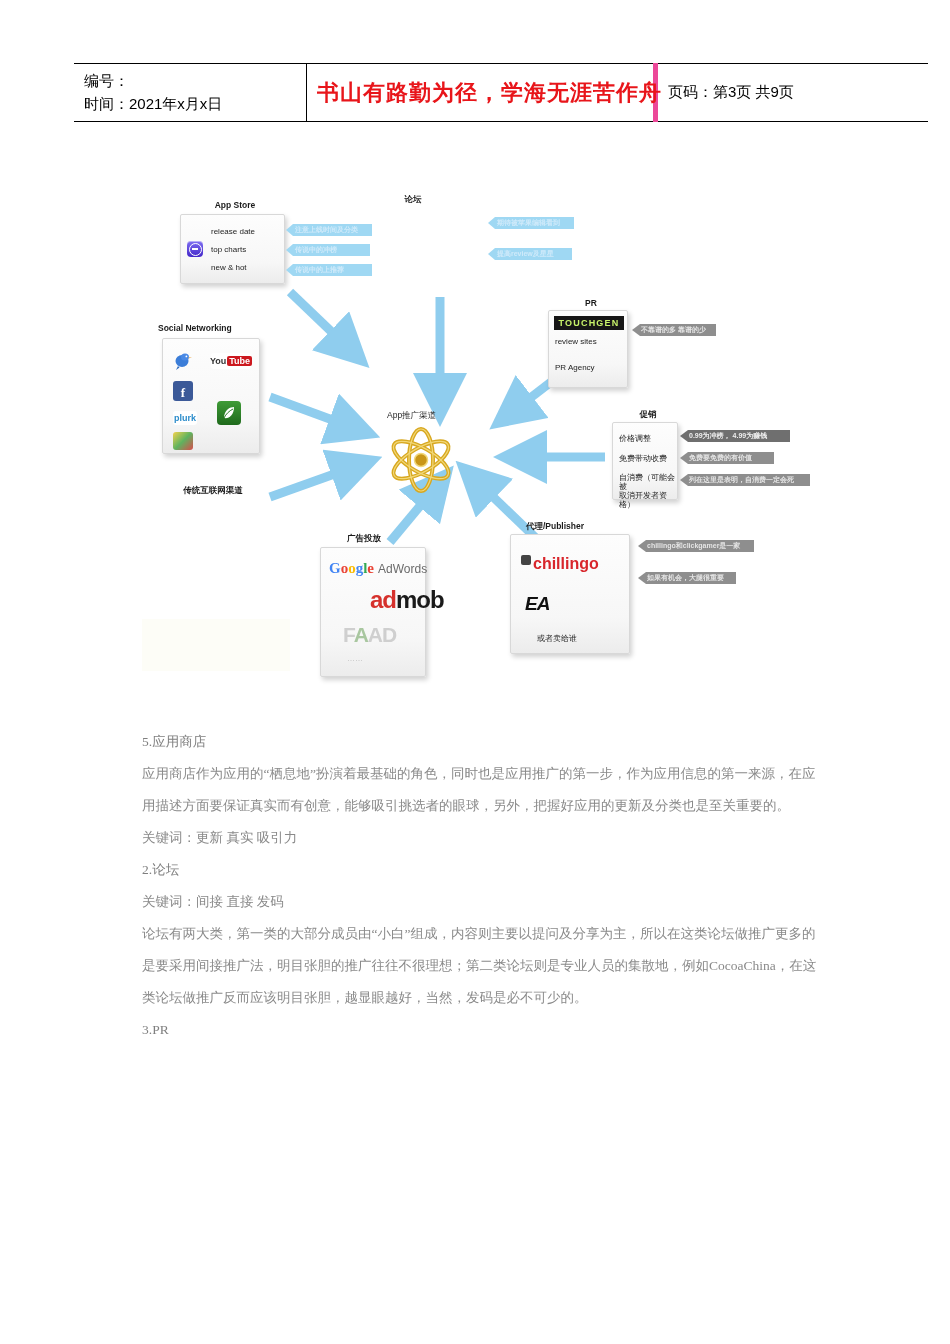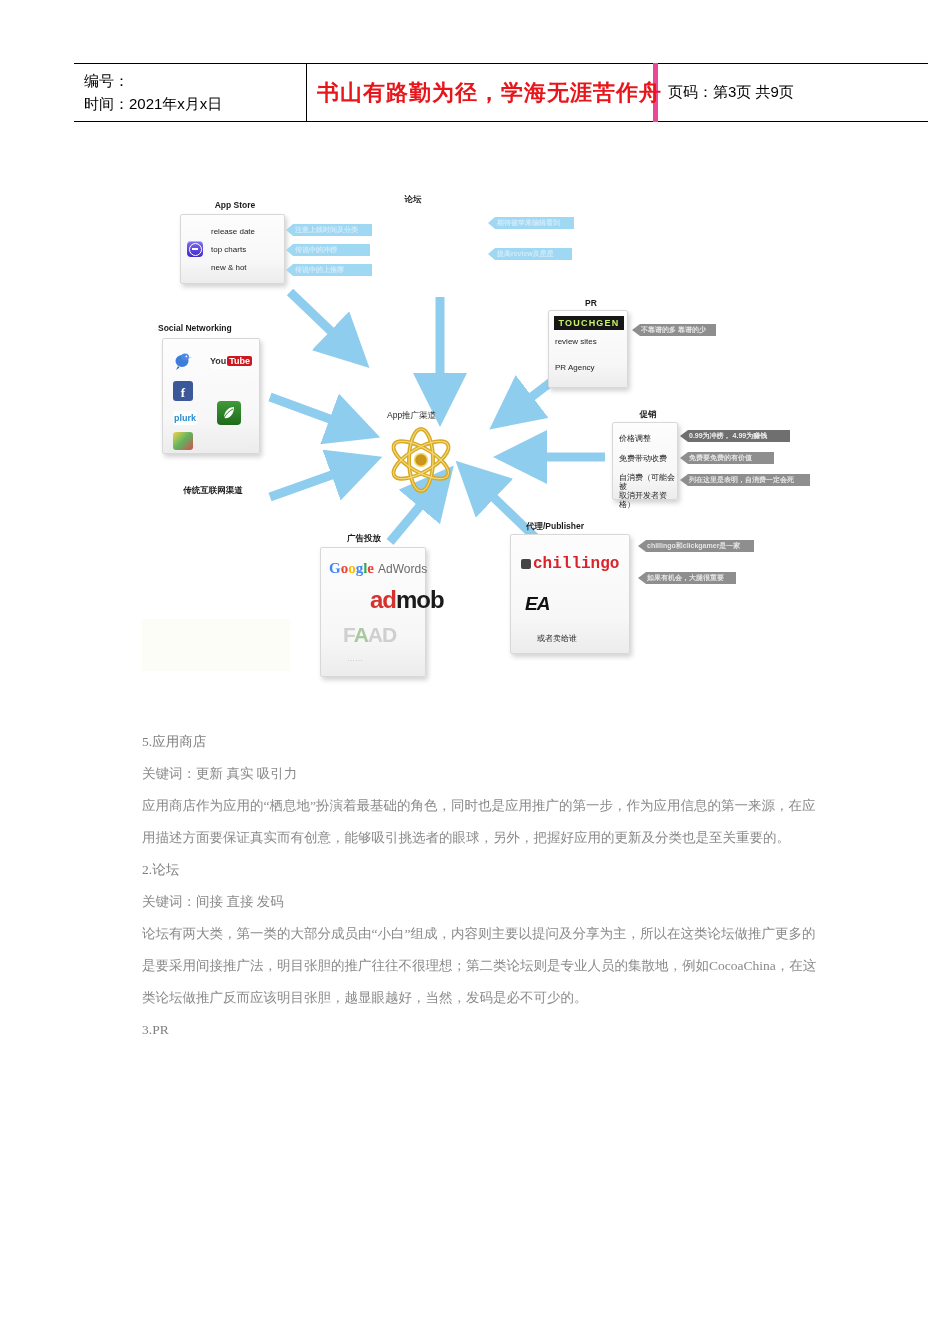--- a/index.html
+++ b/index.html
@@ -236,22 +236,22 @@
   .faad-logo .a2{ color:#a9c7a0; }
   .dots {
     position:absolute;
     font-family:"Liberation Sans","DejaVu Sans",sans-serif;
     font-size:8px; color:#b8b8b8;
   }
 
   
   .chillingo {
     position:absolute;
-    display:flex; align-items:center;
-    font-family:Liberation Mono, monospace;
+    display:flex; 
+    font-family:Liberation Sans, sans-serif;
     font-weight:bold; font-size:16px; color:#d8252b;
     white-space:nowrap;
   }
   .chillingo .sq {
     width:10px;height:10px;background:#444;border-radius:2px;margin-right:2px;
   }
   .ea-logo {
     position:absolute;
     font-family:"Liberation Sans","DejaVu Sans",sans-serif;
     font-weight:bold; font-size:19px; color:#111;
@@ -445,22 +445,22 @@
         <ellipse cx="38" cy="38" rx="12" ry="31" transform="rotate(60 38 38)"></ellipse>
         <ellipse cx="38" cy="38" rx="12" ry="31" transform="rotate(120 38 38)"></ellipse>
       </g>
       <circle cx="38" cy="38" r="6.5" fill="#c99618" stroke="#f2d878" stroke-width="1.5"></circle>
     </svg>
 
   </div>
 
   <div class="body-text">
     <p class="p head">5.应用商店</p>
+    <p class="p">应用商店作为应用的“栖息地”扮演着最基础的角色，同时也是应用推广的第一步，作为应用信息的第一来源，在应用描述方面要保证真实而有创意，能够吸引挑选者的眼球，另外，把握好应用的更新及分类也是至关重要的。</p>
     <p class="p">关键词：更新 真实 吸引力</p>
-    <p class="p">应用商店作为应用的“栖息地”扮演着最基础的角色，同时也是应用推广的第一步，作为应用信息的第一来源，在应用描述方面要保证真实而有创意，能够吸引挑选者的眼球，另外，把握好应用的更新及分类也是至关重要的。</p>
     <p class="p head">2.论坛</p>
     <p class="p">关键词：间接 直接 发码</p>
     <p class="p">论坛有两大类，第一类的大部分成员由“小白”组成，内容则主要以提问及分享为主，所以在这类论坛做推广更多的是要采用间接推广法，明目张胆的推广往往不很理想；第二类论坛则是专业人员的集散地，例如CocoaChina，在这类论坛做推广反而应该明目张胆，越显眼越好，当然，发码是必不可少的。</p>
     <p class="p head">3.PR</p>
   </div>
 
 
 </div>
 
 </body></html>

